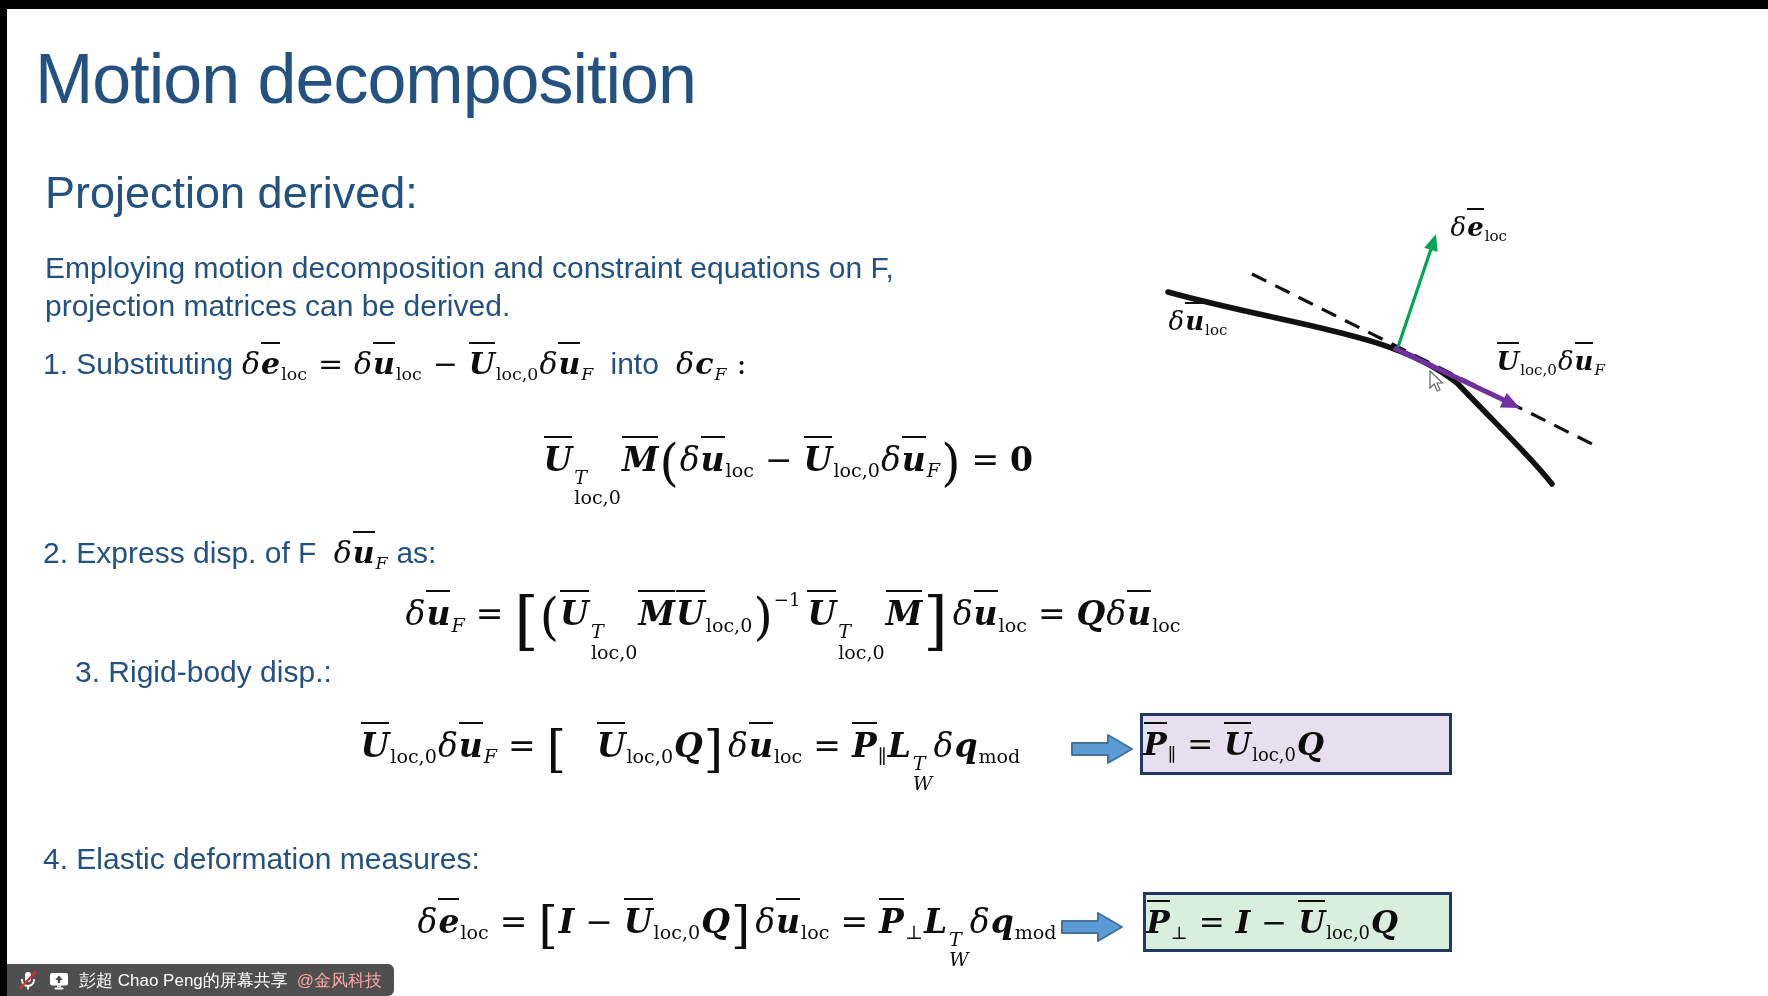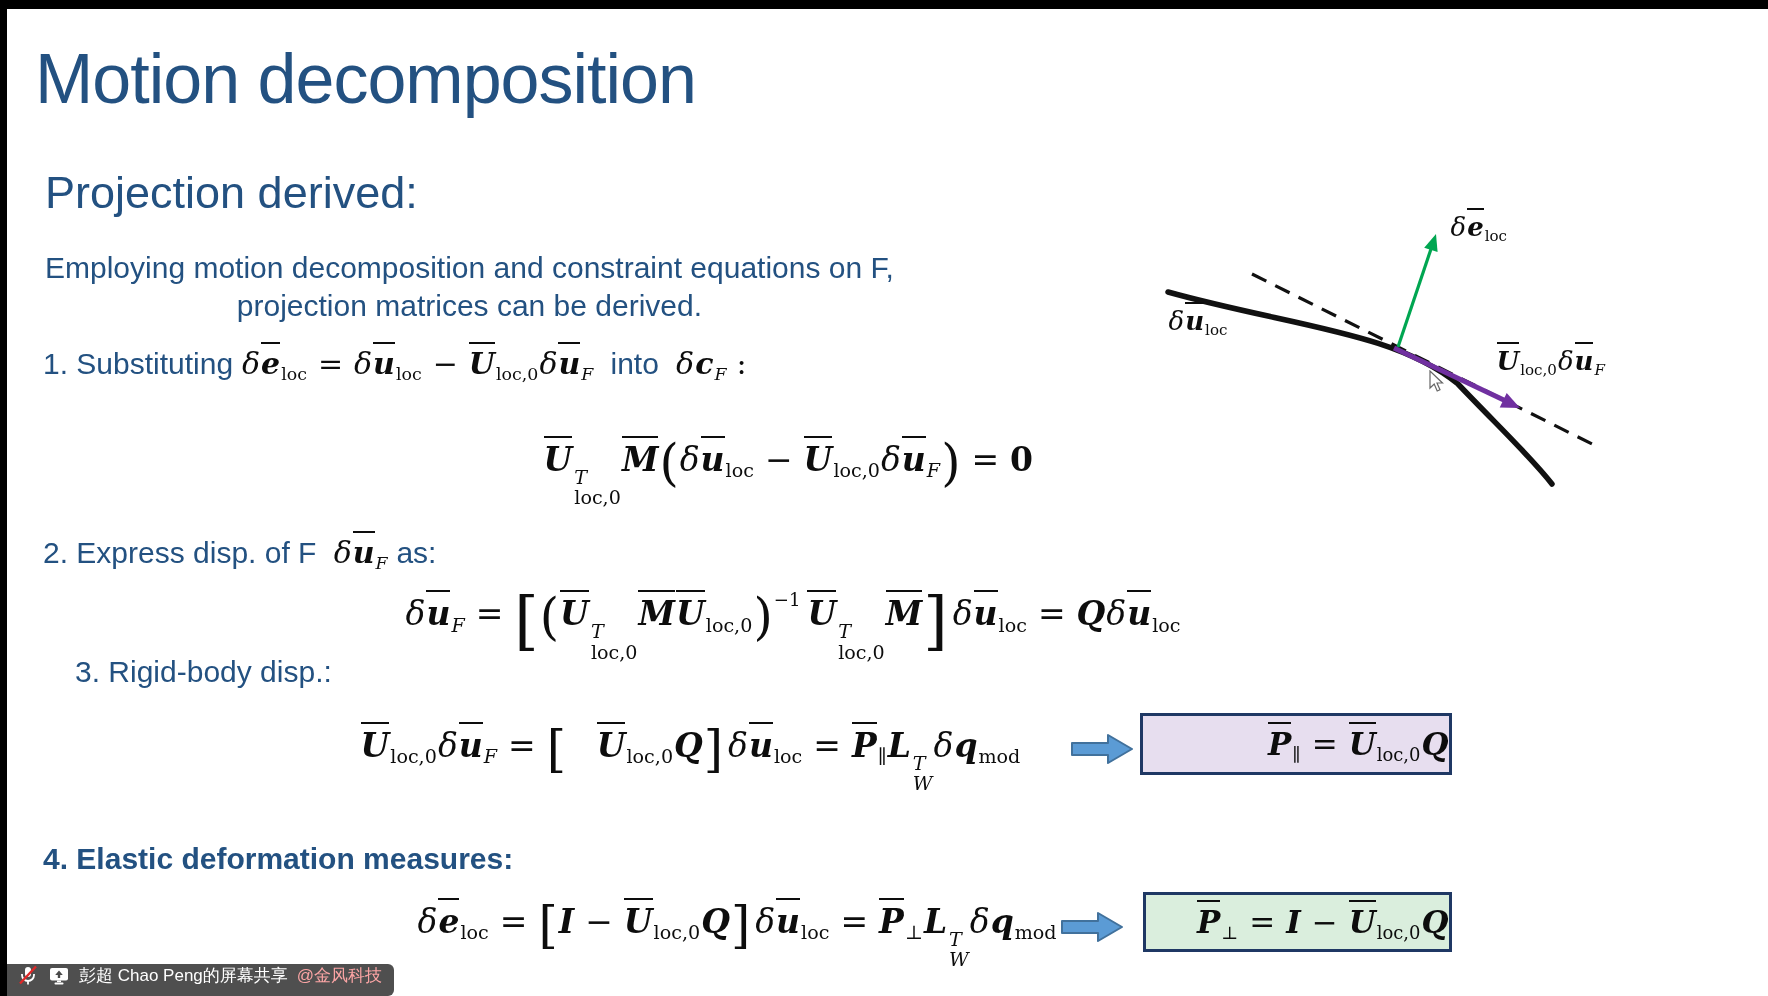--- a/index.html
+++ b/index.html
@@ -9,21 +9,21 @@
     font-family:"Liberation Sans", sans-serif;
   }
   .slide {
     position:absolute; left:7px; top:9px; right:0; bottom:0;
     background:#ffffff; overflow:hidden;
   }
   .abs { position:absolute; }
   .blue { color:#235181; }
   .title { font-size:70px; letter-spacing:-1px; }
   .heading { font-size:45px; }
-  .para { font-size:30px; line-height:38px;text-align:center; }
+  .para { font-size:30px; line-height:38px; }
   .item { font-size:30px; white-space:nowrap; }
   
   .m { font-family:"DejaVu Serif", serif; font-style:italic; color:#0d0d0d;
        white-space:nowrap; line-height:1.25; }
   .m30 { font-size:30px; } .m33 { font-size:33px; } .m31 { font-size:31px; }
   .tok { display:inline-block; margin:0 0.5px; }
   .base { display:inline-block; }
   .b { font-weight:bold; }
   .up { font-style:normal; }
   .ov { border-top:2.3px solid currentColor; padding-top:1px; }
@@ -32,27 +32,27 @@
   .big2 { font-style:normal; font-weight:400; font-size:1.9em; vertical-align:-0.28em; }
   .sb { font-size:0.58em; font-style:normal; vertical-align:-0.32em; margin-left:1px; }
   .spBig { font-size:0.55em; font-style:normal; vertical-align:1.05em; margin-left:1px; }
   .stack { display:inline-flex; flex-direction:column; align-items:flex-start;
            font-size:0.58em; line-height:1.08; vertical-align:-0.65em;
            margin-left:2px; font-style:normal; }
   .si { font-style:italic; }
   .hsp { display:inline-block; }
   
   .rbox { border:3px solid #0369a1; display:flex; align-items:center;
-          justify-content:flex-end; box-sizing:border-box; }
+          justify-content:flex-start; box-sizing:border-box; }
   
   .diagram { width:600px; height:300px; }
   .dlabel { font-size:26px; position:absolute; }
   
   .banner {
-    display:flex; gap:9px;
+    display:flex; align-items:center; gap:9px;
     background:rgba(72,72,72,0.96);
     border-radius:0 6px 6px 0; padding:0 12px 0 10px;
     color:#fff; font-size:17px; white-space:nowrap; box-sizing:border-box;
   }
   .mention { }
 </style>
 </head>
 <body>
 
 <div class="slide">
@@ -91,21 +91,21 @@
         </span></span><span class="tok"><span class="base">δ</span></span><span class="tok"><span class="base b">q</span><span class="sb">mod</span></span></div>
 
   <svg class="abs" style="left:1063px; top:721px;" width="64" height="38" viewBox="0 0 64 38">
     <polygon points="2,13 38,13 38,5 62,19 38,33 38,25 2,25" stroke-width="2" stroke-linejoin="round" fill="#5B9BD5" stroke="#41719C"></polygon>
   </svg>
 
   <div class="abs rbox m m31" style="left: 1133px; top: 704px; width: 312px; height: 62px; background: rgb(231, 222, 239); border-color: rgb(31, 56, 100);">
     <span><span class="tok"><span class="base b ov">P</span><span class="sb">∥</span></span><span class="tok"><span class="base op">=</span></span><span class="tok"><span class="base b ov">U</span><span class="sb">loc,0</span></span><span class="tok"><span class="base b">Q</span></span></span>
   </div>
 
-  <div class="abs item blue" style="left:36px; top:833px;font-weight:bold;"><span style="white-space: pre;">4. Elastic deformation measures:</span></div>
+  <div class="abs item blue" style="left:36px; top:833px;"><span style="white-space: pre;">4. Elastic deformation measures:</span></div>
 
   <div class="abs m m33" style="left:410px; top:886px;"><span class="tok"><span class="base">δ</span></span><span class="tok"><span class="base b ov">e</span><span class="sb">loc</span></span><span class="tok"><span class="base op">=</span></span><span class="tok"><span class="base big">[</span></span><span class="tok"><span class="base b">I</span></span><span class="tok"><span class="base op">−</span></span><span class="tok"><span class="base b ov">U</span><span class="sb">loc,0</span></span><span class="tok"><span class="base b">Q</span></span><span class="tok"><span class="base big">]</span></span><span class="hsp" style="width: 0.12em;"></span><span class="tok"><span class="base">δ</span></span><span class="tok"><span class="base b ov">u</span><span class="sb">loc</span></span><span class="tok"><span class="base op">=</span></span><span class="tok"><span class="base b ov">P</span><span class="sb">⊥</span></span><span class="tok"><span class="base b">L</span><span class="stack">
           <span class="si">T</span>
           <span class="si">W</span>
         </span></span><span class="tok"><span class="base">δ</span></span><span class="tok"><span class="base b">q</span><span class="sb">mod</span></span></div>
 
   <svg class="abs" style="left:1053px; top:899px;" width="64" height="38" viewBox="0 0 64 38">
     <polygon points="2,13 38,13 38,5 62,19 38,33 38,25 2,25" stroke-width="2" stroke-linejoin="round" fill="#5B9BD5" stroke="#41719C"></polygon>
   </svg>
 

